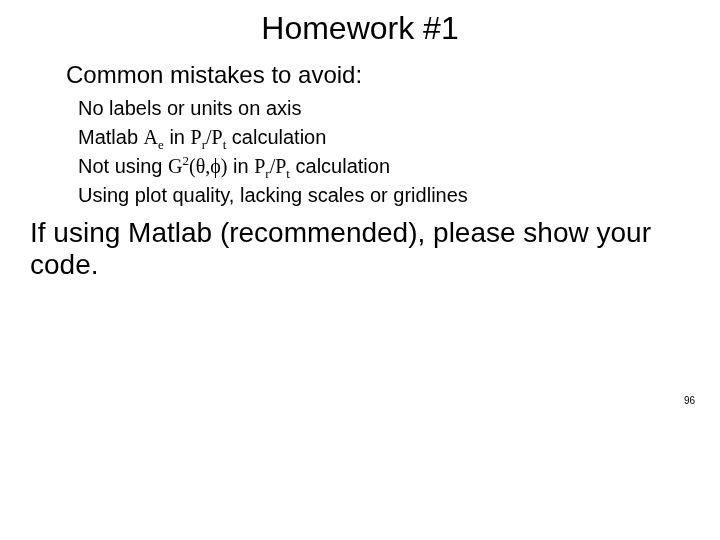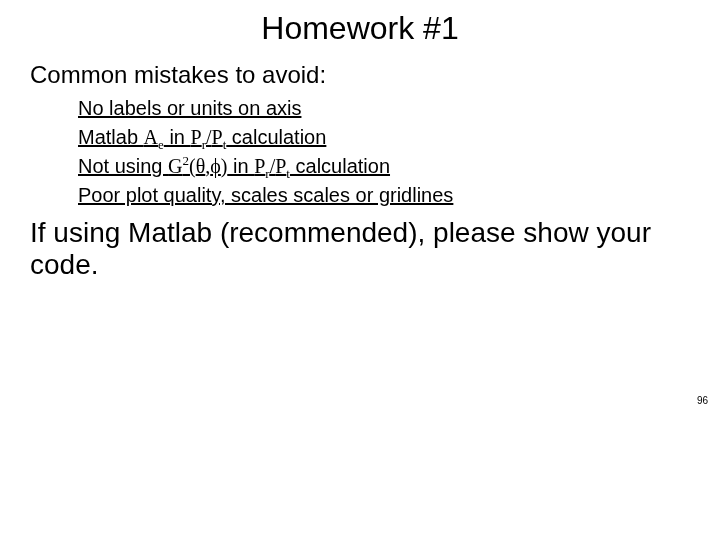--- a/index.html
+++ b/index.html
@@ -25,40 +25,40 @@
     font-weight: 400;
     padding-top: 10px;
   }
   .body {
     padding: 8px 30px 0 30px;
   }
   .subhead {
     font-size: 24px;
     margin-top: 6px;
     margin-bottom: 6px;
+    margin-left: 36px;
   }
   .items {
     padding-left: 48px;
   }
   .item {
     font-size: 20px;
     line-height: 1.35;
     margin: 2px 0;
-    text-decoration: underline;
   }
   .closing {
     font-size: 28px;
     margin-top: 8px;
   }
   .serif { font-family: "Times New Roman", Times, serif; }
   sub { font-size: 0.65em; vertical-align: sub; line-height: 0; }
   sup { font-size: 0.65em; vertical-align: super; line-height: 0; }
   .pagenum {
     position: absolute;
-    right: 12px;
+    right: 25px;
     bottom: 6px;
     font-size: 10px;
   }
 </style>
 </head>
 <body>
 
 <div class="slide">
 
   <div class="title">Homework #1</div>
@@ -72,21 +72,21 @@
       <div class="item">No labels or units on axis</div>
 
       <div class="item">
         <span>Matlab </span><span class="serif">A</span><sub class="serif">e</sub><span> in </span><span class="serif">P</span><sub class="serif">r</sub><span class="serif">/</span><span class="serif">P</span><sub class="serif">t</sub><span> calculation</span>
       </div>
 
       <div class="item">
         <span>Not using </span><span class="serif">G</span><sup class="serif">2</sup><span class="serif">(</span><span class="serif">θ</span><span class="serif">,</span><span class="serif">ϕ</span><span class="serif">)</span><span> in </span><span class="serif">P</span><sub class="serif">r</sub><span class="serif">/</span><span class="serif">P</span><sub class="serif">t</sub><span> calculation</span>
       </div>
 
-      <div class="item">Poor plot quality, scales scales or gridlines</div>
+      <div class="item">Using plot quality, lacking scales or gridlines</div>
 
     </div>
 
     <div class="closing">If using Matlab (recommended), please show your code.</div>
 
   </div>
 
   <div class="pagenum">96</div>
 
 </div>

